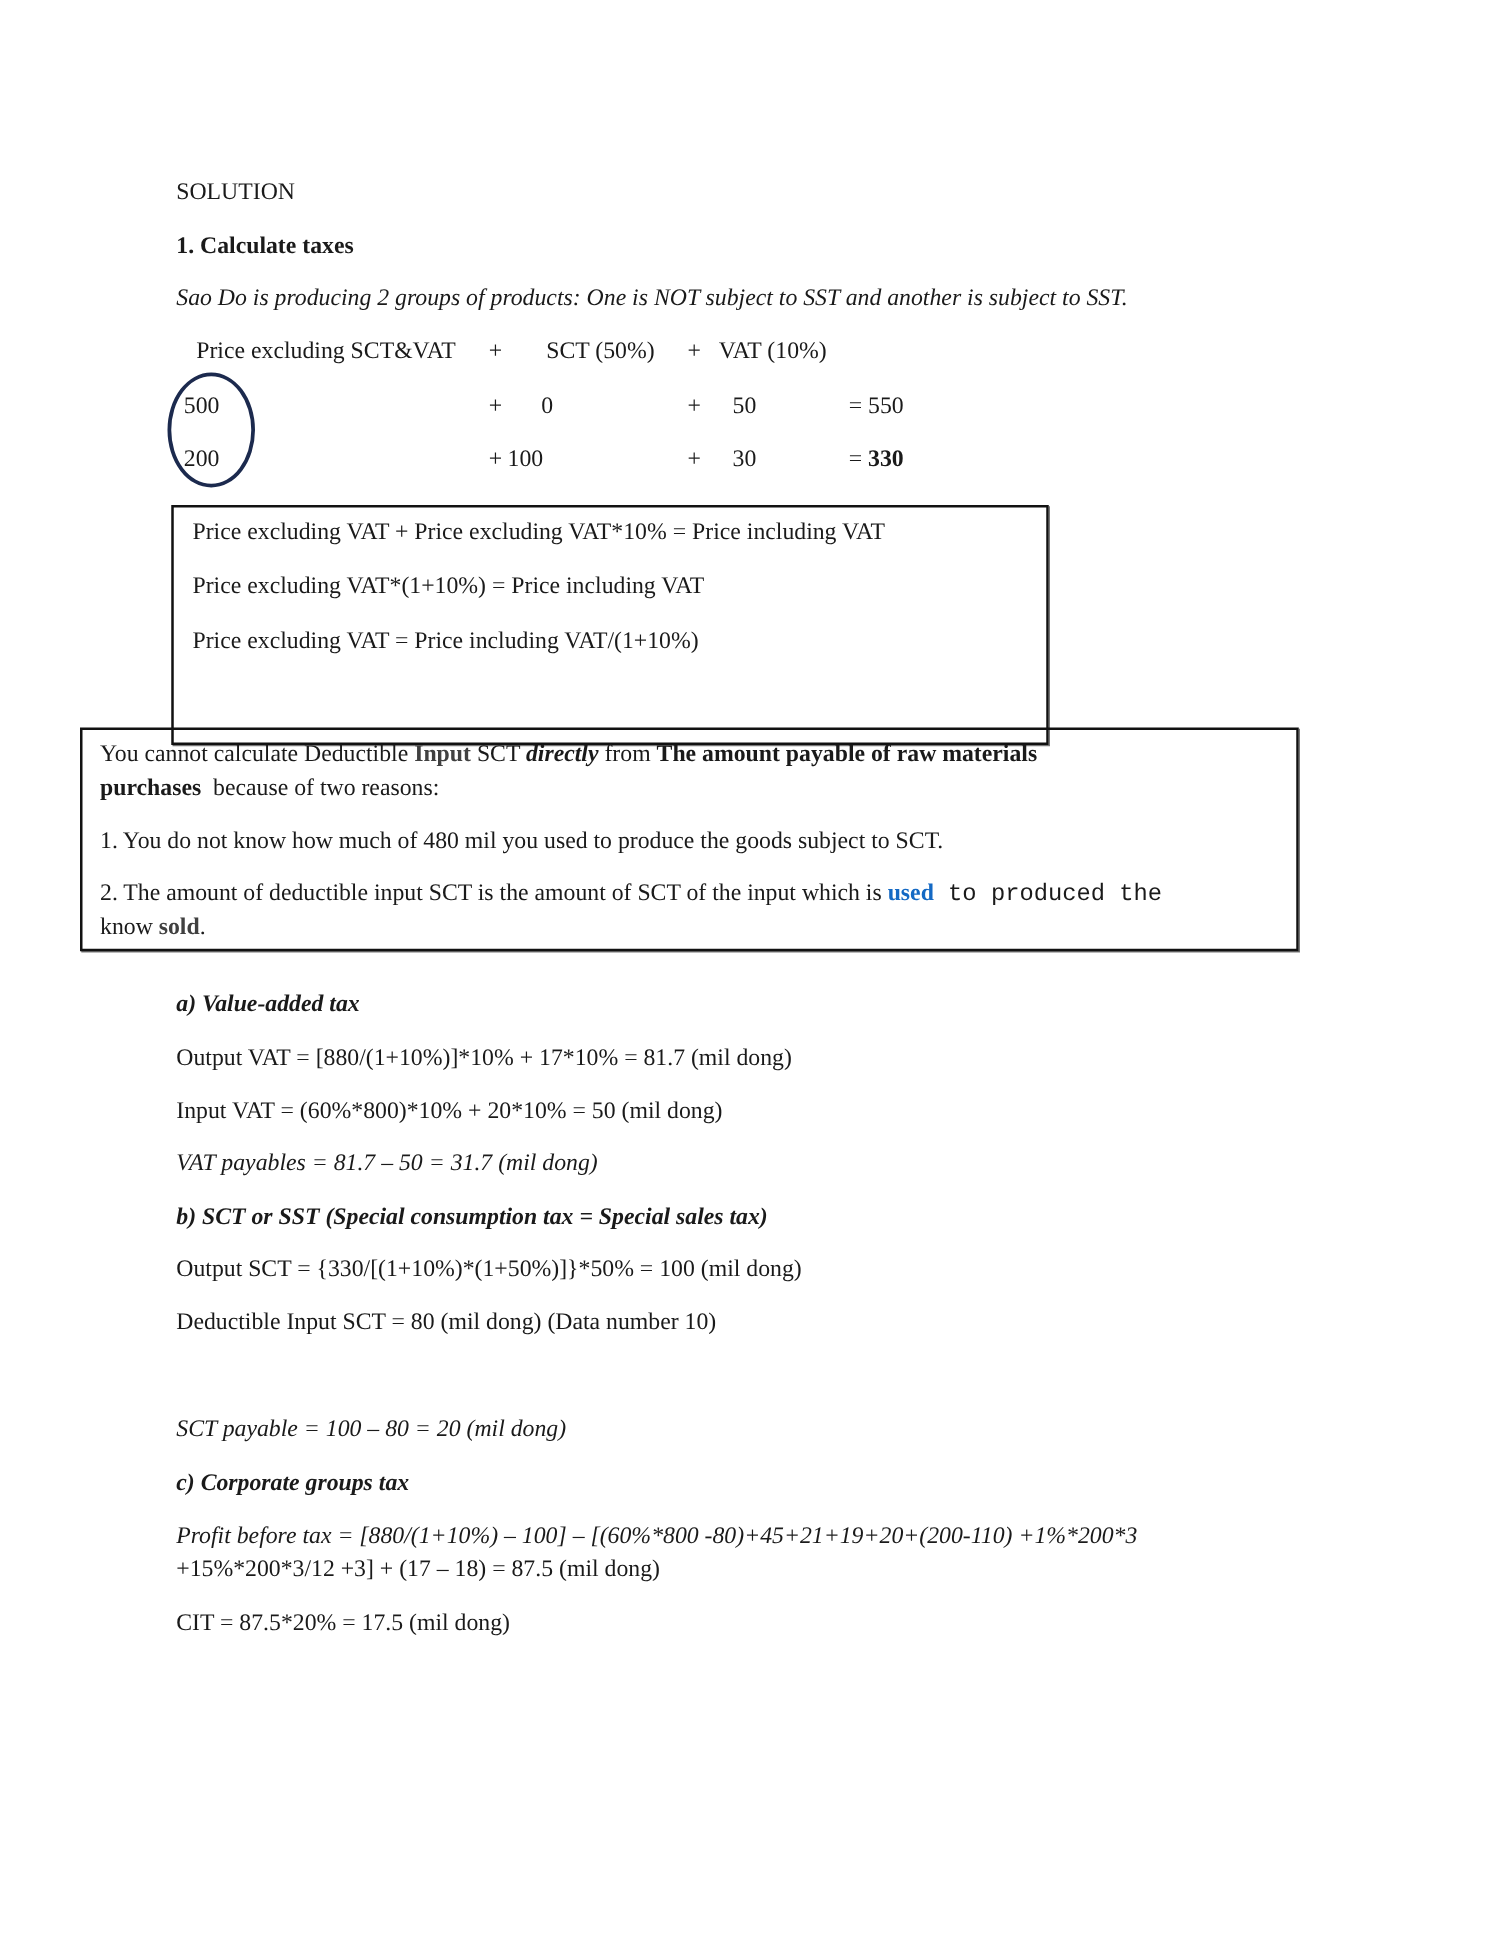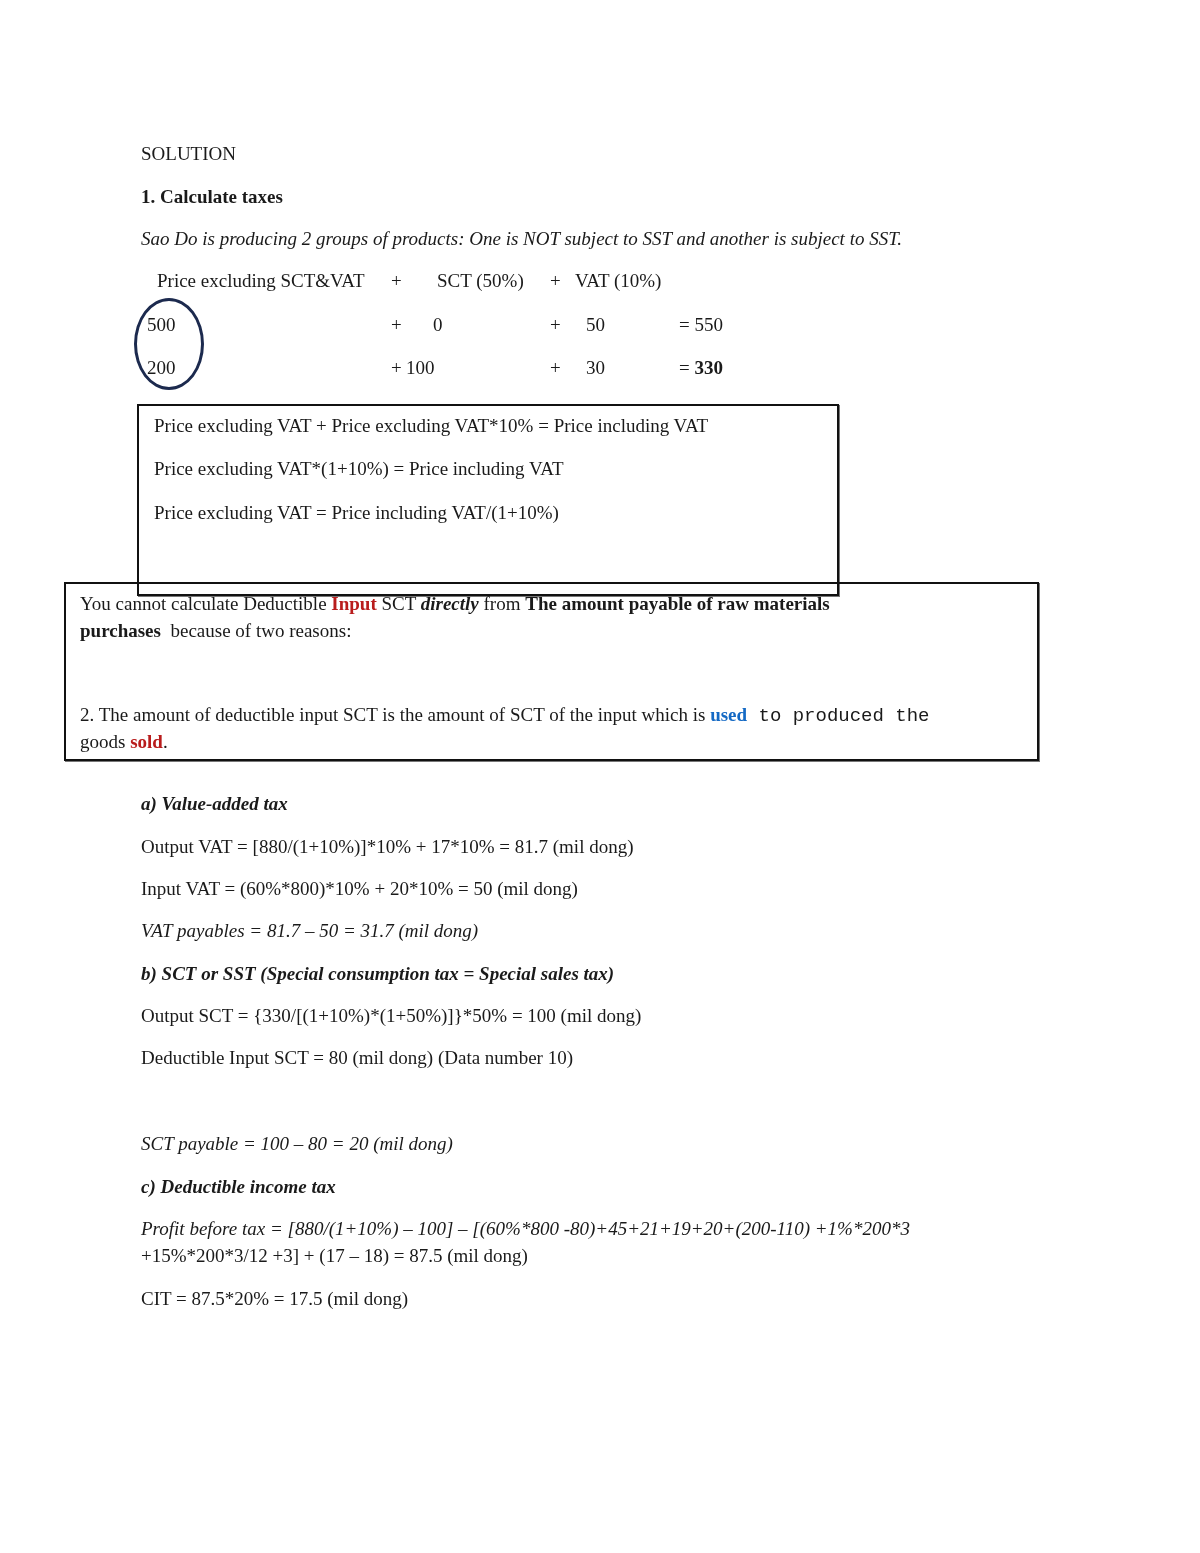--- a/index.html
+++ b/index.html
@@ -16,21 +16,21 @@
       color: #1a1a1a;
       font-size: 19px;
     }
     .abs {
       position: absolute;
       white-space: nowrap;
       line-height: 22px;
     }
     .bold { font-weight: bold; }
     .italic { font-style: italic; }
-    .red { color: #b91c1c; font-weight: bold; }
+    .red { color: #404040; font-weight: bold; }
     .blue { color: #1469c4; font-weight: bold; }
 
     .ellipse {
       position: absolute;
       left: 134px;
       top: 298px;
       width: 70px;
       height: 92px;
       border: 3px solid #1c2a4e;
       border-radius: 50%;
@@ -99,34 +99,35 @@
   <div class="line" style="left:15px; top:96px;">Price excluding VAT = Price including VAT/(1+10%)</div>
 </div>
 
 <div class="box box2">
   <div class="line" style="left:14px; top:9px;">
     <span style="white-space:pre;">You cannot calculate Deductible </span><span class="red">Input</span><span style="white-space:pre;"> SCT </span><span class="bold italic">directly</span><span style="white-space:pre;"> from </span><span class="bold">The amount payable of raw materials</span>
   </div>
   <div class="line" style="left:14px; top:36px;">
     <span class="bold">purchases</span><span style="white-space:pre;">  because of two reasons:</span>
   </div>
+  <div class="line" style="left:14px; top:78px;">1. You do not know how much of 480 mil you used to produce the goods subject to SCT.</div>
   <div class="line" style="left:14px; top:120px;">
     <span style="white-space:pre;">2. The amount of deductible input SCT is the amount of SCT of the input which is </span><span class="blue">used</span><span style="white-space:pre;font-family:Liberation Mono, monospace;"> to produced the</span>
   </div>
   <div class="line" style="left:14px; top:147px;">
-    <span style="white-space:pre;">goods </span><span class="red">sold</span><span>.</span>
+    <span style="white-space:pre;">know </span><span class="red">sold</span><span>.</span>
   </div>
 </div>
 
 <div class="abs bold italic" style="left:141px; top:793px;">a) Value-added tax</div>
 <div class="abs" style="left:141px; top:836px;">Output VAT = [880/(1+10%)]*10% + 17*10% = 81.7 (mil dong)</div>
 <div class="abs" style="left:141px; top:878px;">Input VAT = (60%*800)*10% + 20*10% = 50 (mil dong)</div>
 <div class="abs italic" style="left:141px; top:920px;">VAT payables = 81.7 – 50 = 31.7 (mil dong)</div>
 
 <div class="abs bold italic" style="left:141px; top:963px;">b) SCT or SST (Special consumption tax = Special sales tax)</div>
 <div class="abs" style="left:141px; top:1005px;">Output SCT = {330/[(1+10%)*(1+50%)]}*50% = 100 (mil dong)</div>
 <div class="abs" style="left:141px; top:1047px;">Deductible Input SCT = 80 (mil dong) (Data number 10)</div>
 <div class="abs italic" style="left:141px; top:1133px;">SCT payable = 100 – 80 = 20 (mil dong)</div>
 
-<div class="abs bold italic" style="left:141px; top:1176px;">c) Deductible income tax</div>
+<div class="abs bold italic" style="left:141px; top:1176px;">c) Corporate groups tax</div>
 <div class="abs" style="left:141px; top:1218px;font-style:italic;">Profit before tax = [880/(1+10%) – 100] – [(60%*800 -80)+45+21+19+20+(200-110) +1%*200*3</div>
 <div class="abs" style="left:141px; top:1245px;">+15%*200*3/12 +3] + (17 – 18) = 87.5 (mil dong)</div>
 <div class="abs" style="left:141px; top:1288px;">CIT = 87.5*20% = 17.5 (mil dong)</div>
 
 </body></html>

